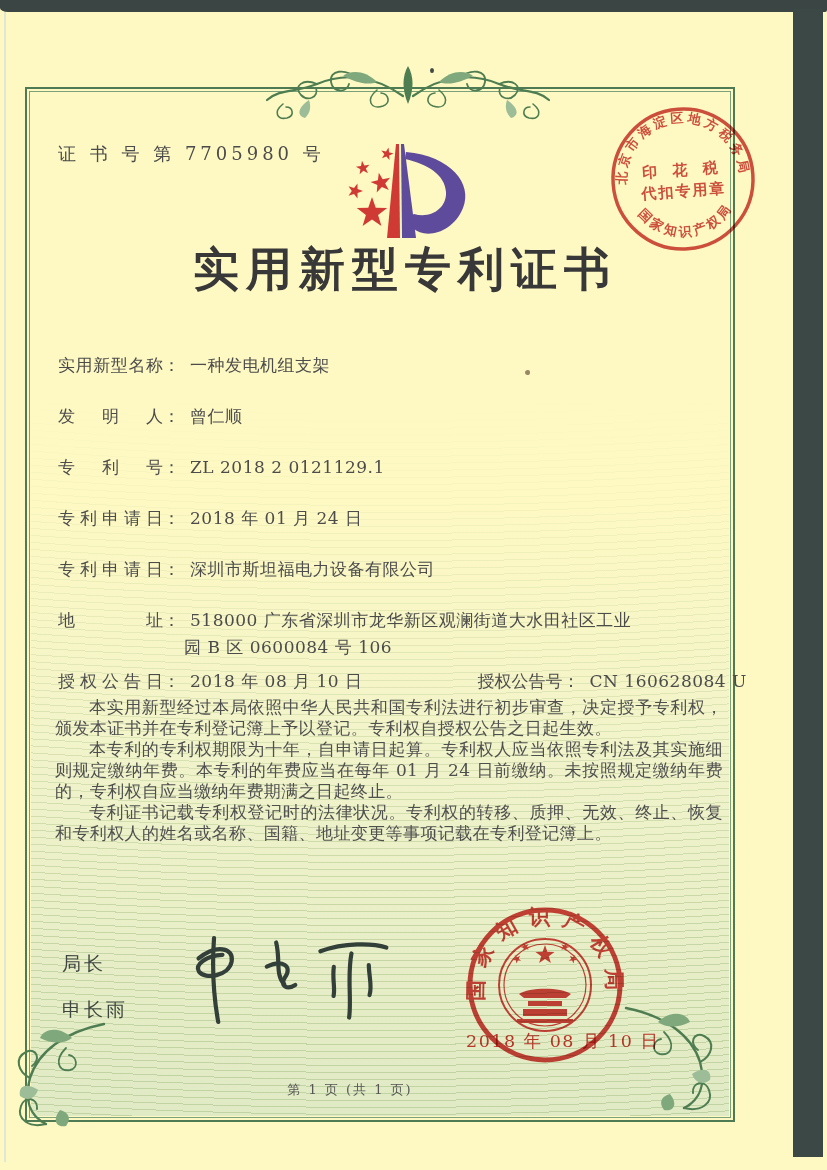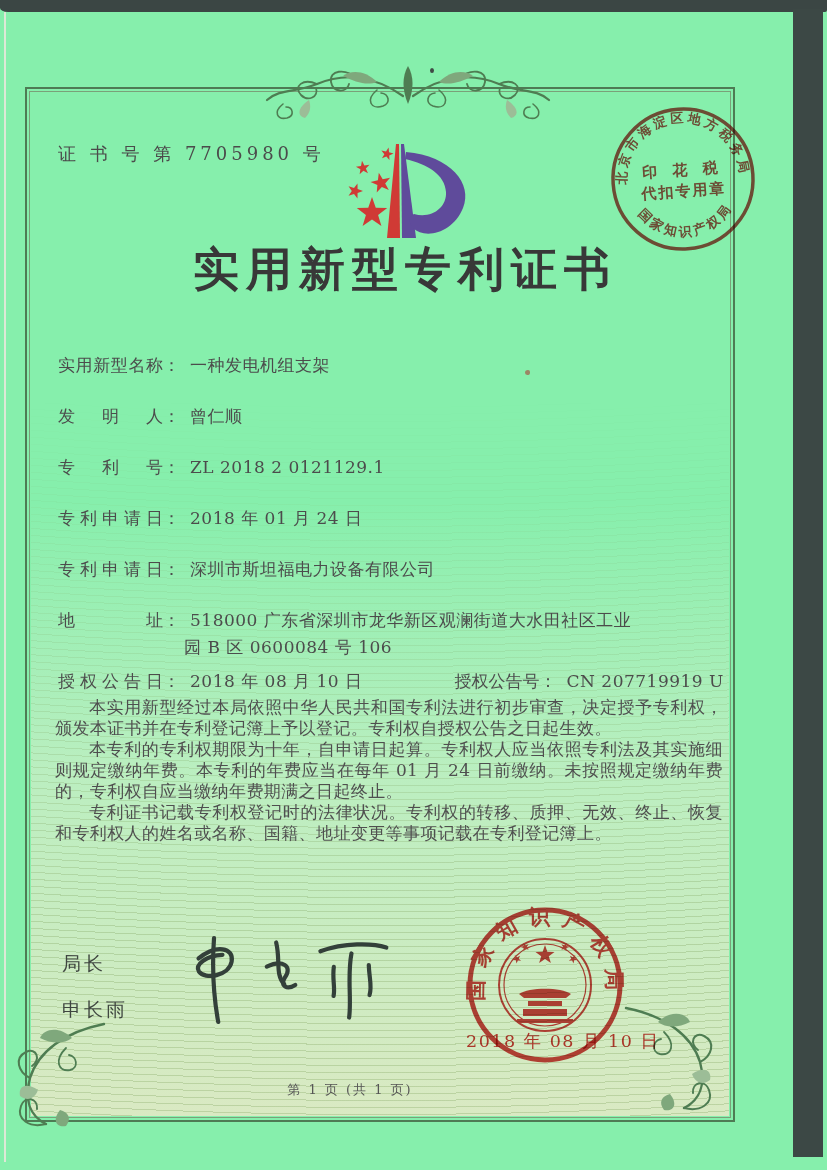--- a/index.html
+++ b/index.html
@@ -1,16 +1,16 @@
 <!DOCTYPE html>
 <html><head>
 <meta charset="utf-8">
 <style>
   html,body{margin:0;padding:0;background:#ffffff;}
-  .page{position:relative;width:827px;height:1170px;background:#86efac;overflow:hidden;
+  .page{position:relative;width:827px;height:1170px;background:#fef9c3;overflow:hidden;
         font-family:"DejaVu Serif","Liberation Serif",serif;color:#4a4a4a;}
   
   .scan-top{position:absolute;top:0;left:0;width:100%;height:12px;background:#3b4644;
             border-bottom-left-radius:8px 4px;border-bottom-right-radius:2px;}
   .scan-right{position:absolute;top:9px;right:4px;width:30px;height:1148px;background:#3c4845;}
   .paper-edge-left{position:absolute;top:12px;left:4px;width:2px;height:1150px;background:#dde8d6;}
 
   
   .frame{position:absolute;left:25px;top:87px;width:706px;height:1031px;border:2px solid #4e7b54;}
   .frame::before{content:'';position:absolute;inset:2px;border:1px solid #7aa179;pointer-events:none;}
@@ -25,21 +25,21 @@
 
   .title{position:absolute;left:170px;top:239px;width:470px;text-align:center;
          font-size:46px;font-weight:700;letter-spacing:7px;color:#383838;}
 
   .fields{position:absolute;left:58px;top:356px;width:625px;font-size:17px;color:#4c4c4c;}
   .frow{margin-bottom:33px;line-height:18px;white-space:nowrap;}
   .flabel{display:inline-block;width:105px;text-align:justify;text-align-last:justify;vertical-align:top;}
   .fcolon{display:inline-block;margin-right:10px;vertical-align:top;}
   .fvalue{letter-spacing:0.5px;}
   .fvalue2{margin-left:126px;margin-top:9px;line-height:18px;letter-spacing:0.5px;}
-  .frow-split{display:flex;}
+  .frow-split{display:flex;gap:23px;}
   .fright{margin-left:92px;white-space:nowrap;}
 
   .body-text{position:absolute;left:55px;top:697px;width:668px;}
   .body-text p{margin:0;font-size:17px;line-height:21px;text-align:justify;text-indent:2em;
                color:#4f4f4f;letter-spacing:0.4px;}
 
   .sig-title{position:absolute;left:62px;top:951px;font-size:19px;letter-spacing:3px;color:#3f4640;}
   .sig-name{position:absolute;left:62px;top:997px;font-size:19px;letter-spacing:3px;color:#3f4640;}
   .sig-script{position:absolute;left:185px;top:922px;transform:rotate(-1.5deg);}
 
@@ -172,21 +172,21 @@
     </div>
     <div class="frow" style="margin-bottom:16px;">
       <span class="flabel">地址</span><span class="fcolon">：</span><span class="fvalue">518000 广东省深圳市龙华新区观澜街道大水田社区工业</span>
       <div class="fvalue2">园 B 区 0600084 号 106</div>
     </div>
     <div class="frow frow-split">
       <span>
         <span class="flabel">授权公告日</span><span class="fcolon">：</span><span class="fvalue">2018 年 08 月 10 日</span>
       </span>
       <span class="fright">
-        <span>授权公告号</span><span class="fcolon">：</span><span class="fvalue">CN 207719919 U</span>
+        <span>授权公告号</span><span class="fcolon">：</span><span class="fvalue">CN 160628084 U</span>
       </span>
     </div>
   </div>
 
   <div class="body-text">
     <p>本实用新型经过本局依照中华人民共和国专利法进行初步审查，决定授予专利权，颁发本证书并在专利登记簿上予以登记。专利权自授权公告之日起生效。</p>
     <p>本专利的专利权期限为十年，自申请日起算。专利权人应当依照专利法及其实施细则规定缴纳年费。本专利的年费应当在每年 01 月 24 日前缴纳。未按照规定缴纳年费的，专利权自应当缴纳年费期满之日起终止。</p>
     <p>专利证书记载专利权登记时的法律状况。专利权的转移、质押、无效、终止、恢复和专利权人的姓名或名称、国籍、地址变更等事项记载在专利登记簿上。</p>
   </div>
 

